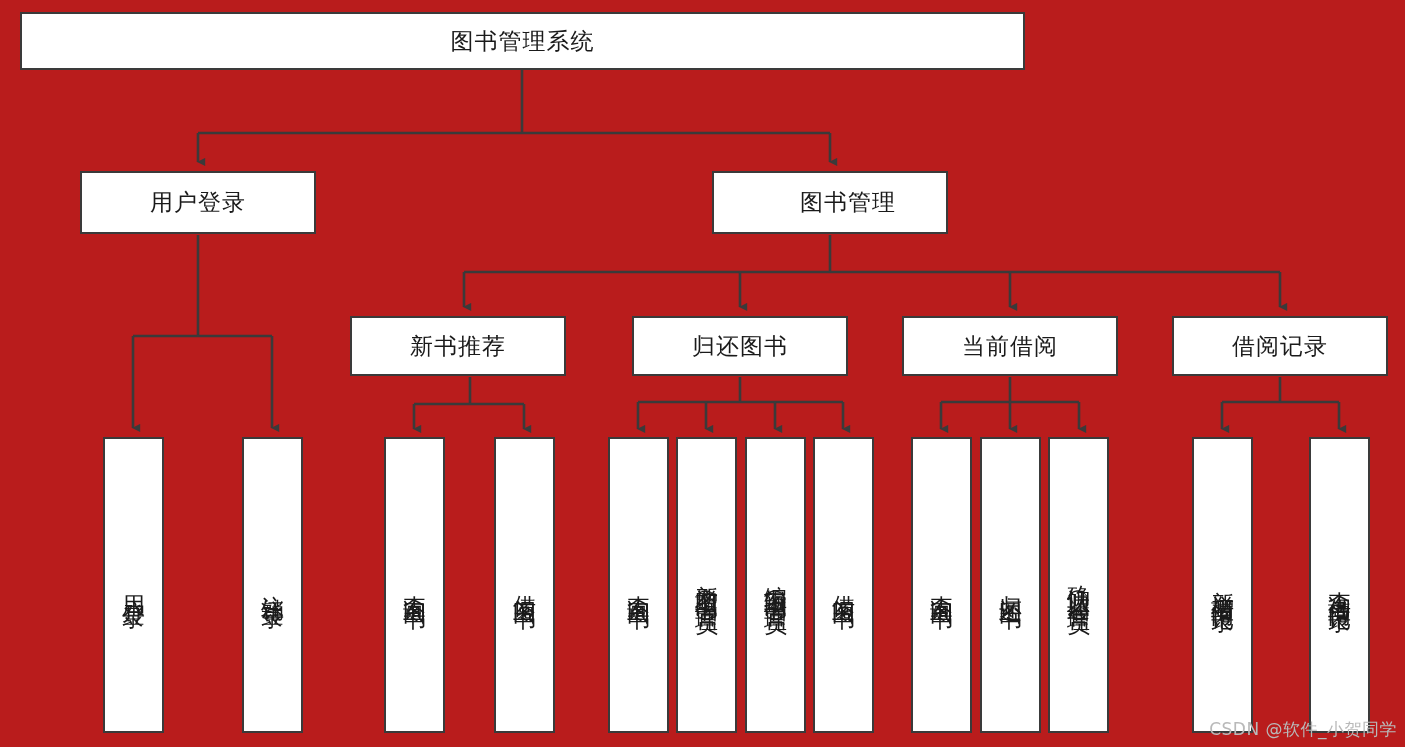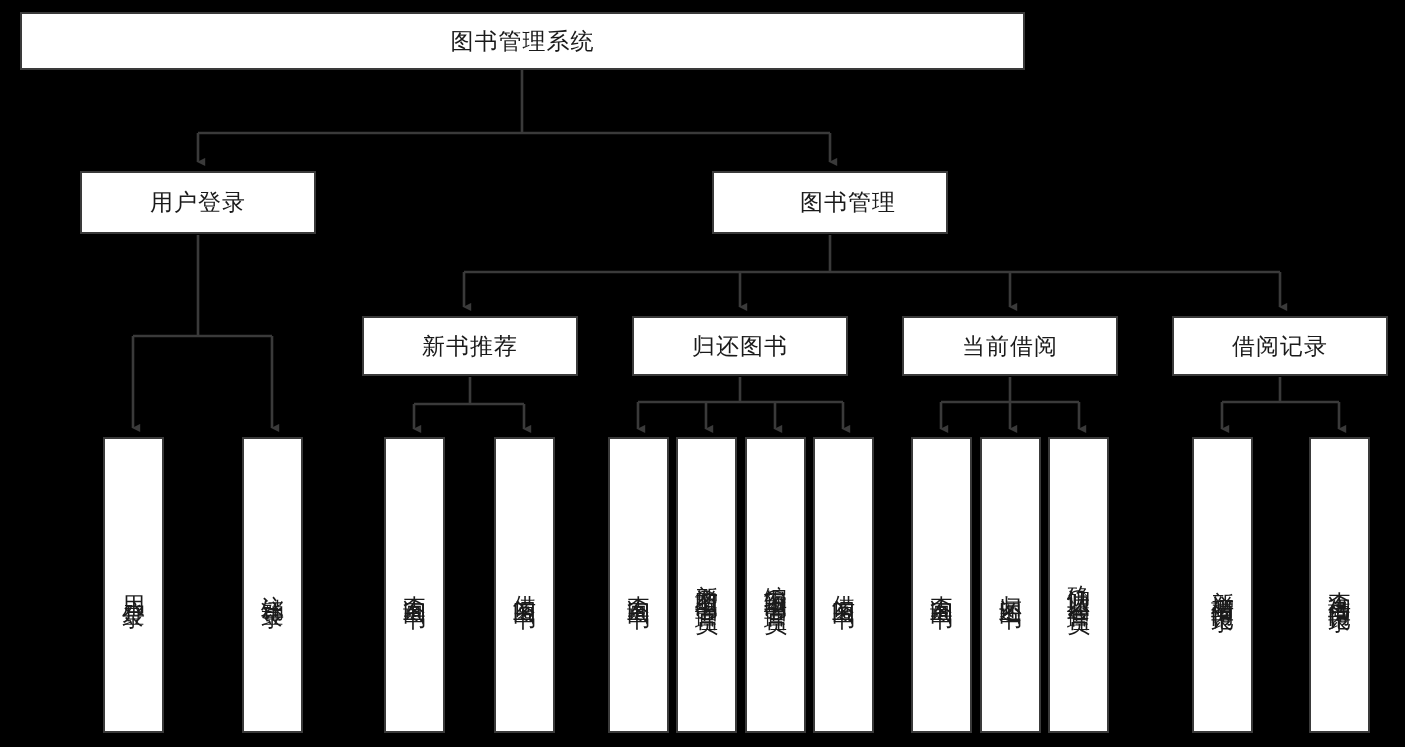--- a/index.html
+++ b/index.html
@@ -7,21 +7,21 @@
     padding: 0;
     background: #ffffff;
   }
   body {
     font-family: "DejaVu Sans", "Liberation Sans", sans-serif;
   }
   #canvas {
     position: relative;
     width: 1405px;
     height: 747px;
-    background: #000000;
+    background: #b91c1c;
     overflow: hidden;
   }
   #wires {
     position: absolute;
     left: 0;
     top: 0;
     width: 1405px;
     height: 747px;
     pointer-events: none;
   }
@@ -123,21 +123,21 @@
     <span>图书管理系统</span>
   </div>
 
   <div class="node horiz" style="left:80px; top:171px; width:236px; height:63px;">
     <span>用户登录</span>
   </div>
   <div class="node horiz" style="left:712px; top:171px; width:236px; height:63px;padding-left:36px;">
     <span>图书管理</span>
   </div>
 
-  <div class="node horiz" style="left:362px; top:316px; width:216px; height:60px;">
+  <div class="node horiz" style="left:350px; top:316px; width:216px; height:60px;">
     <span>新书推荐</span>
   </div>
   <div class="node horiz" style="left:632px; top:316px; width:216px; height:60px;">
     <span>归还图书</span>
   </div>
   <div class="node horiz" style="left:902px; top:316px; width:216px; height:60px;">
     <span>当前借阅</span>
   </div>
   <div class="node horiz" style="left:1172px; top:316px; width:216px; height:60px;">
     <span>借阅记录</span>
@@ -180,14 +180,15 @@
     <span class="vtext">确认归还（管理员）</span>
   </div>
 
   <div class="node vert" style="left:1192px; top:437px; width:61px; height:296px;">
     <span class="vtext">新增借阅记录</span>
   </div>
   <div class="node vert" style="left:1309px; top:437px; width:61px; height:296px;">
     <span class="vtext">查询借阅记录</span>
   </div>
 
+  <div class="watermark">CSDN @软件_小贺同学</div>
 
 </div>
 
 </body></html>

